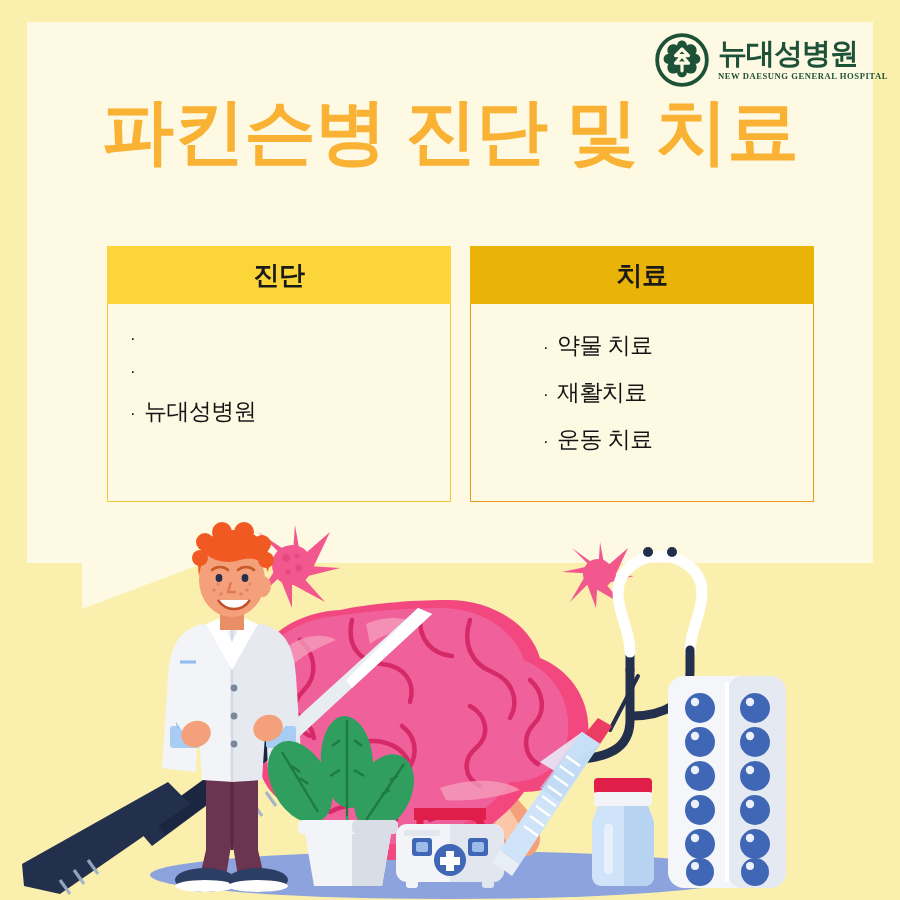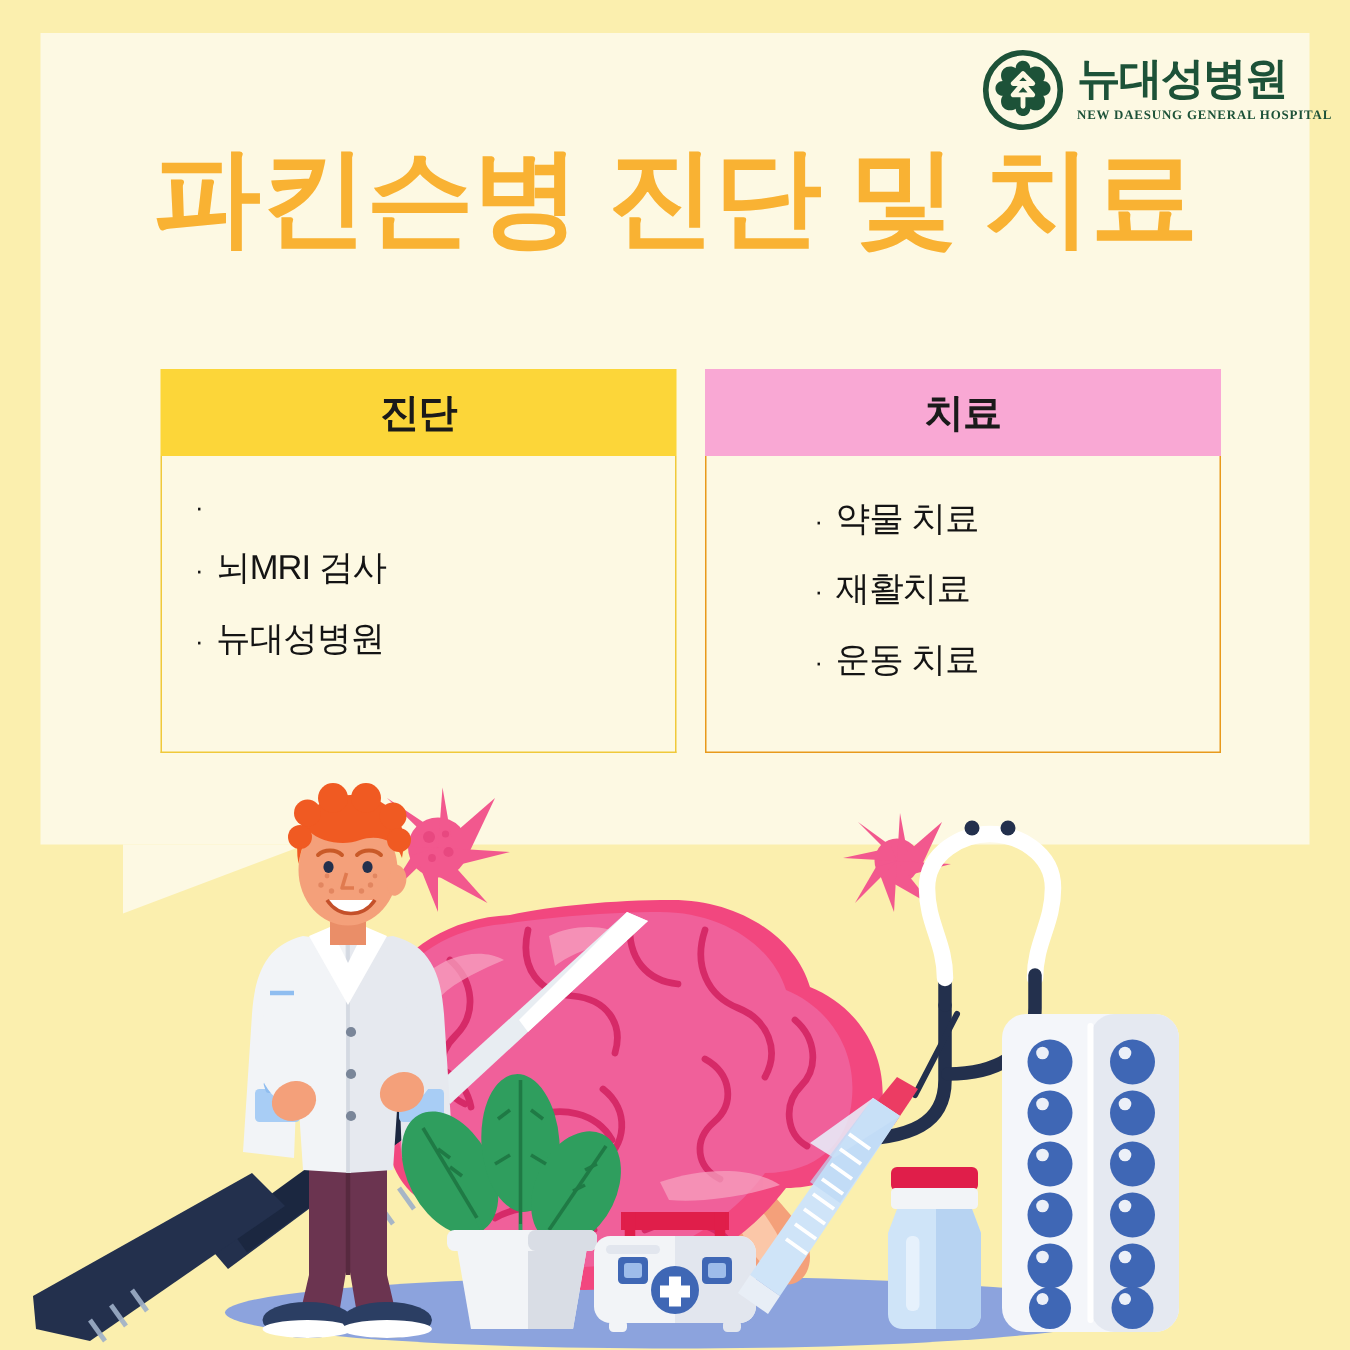--- a/index.html
+++ b/index.html
@@ -51,21 +51,21 @@
   .tables{
     position:absolute;left:88px;top:246px;width:726px;height:256px;
     display:flex;justify-content:space-between;
   }
   .col{width:347px;display:flex;flex-direction:column;padding-left:19px;}
   .col-head{
     height:58px;display:flex;align-items:center;justify-content:center;
     font-size:26px;font-weight:bold;color:#1a1a1a;letter-spacing:-0.5px;
   }
   .col-head.diag{background:#fcd639;}
-  .col-head.tx{background:#f9a8d4;}
+  .col-head.tx{background:#eab308;}
   .col-body{
     flex:1;background:#fdf9e3;border:1.6px solid #f0c93a;border-top:none;
     padding:26px 0 0 0;box-sizing:border-box;
   }
   .col-body.tx{border-color:#e89a1c;}
   .col-body.diag{padding-left:22px;}
   .col-body.tx{padding-left:72px;}
   .li{
     font-size:23px;color:#141414;margin-bottom:16px;
     letter-spacing:-0.6px;white-space:nowrap;
@@ -104,21 +104,20 @@
   <div class="tables">
 
     <div class="col">
       <div class="col-head diag">진단</div>
       <div class="col-body diag">
         <div class="li">
           <span class="dot">·</span>
         </div>
         <div class="li">
           <span class="dot">·</span>
-          <span>뇌MRI 검사</span>
         </div>
         <div class="li">
           <span class="dot">·</span>
           <span>뉴대성병원</span>
         </div>
       </div>
     </div>
 
     <div class="col">
       <div class="col-head tx">치료</div>

